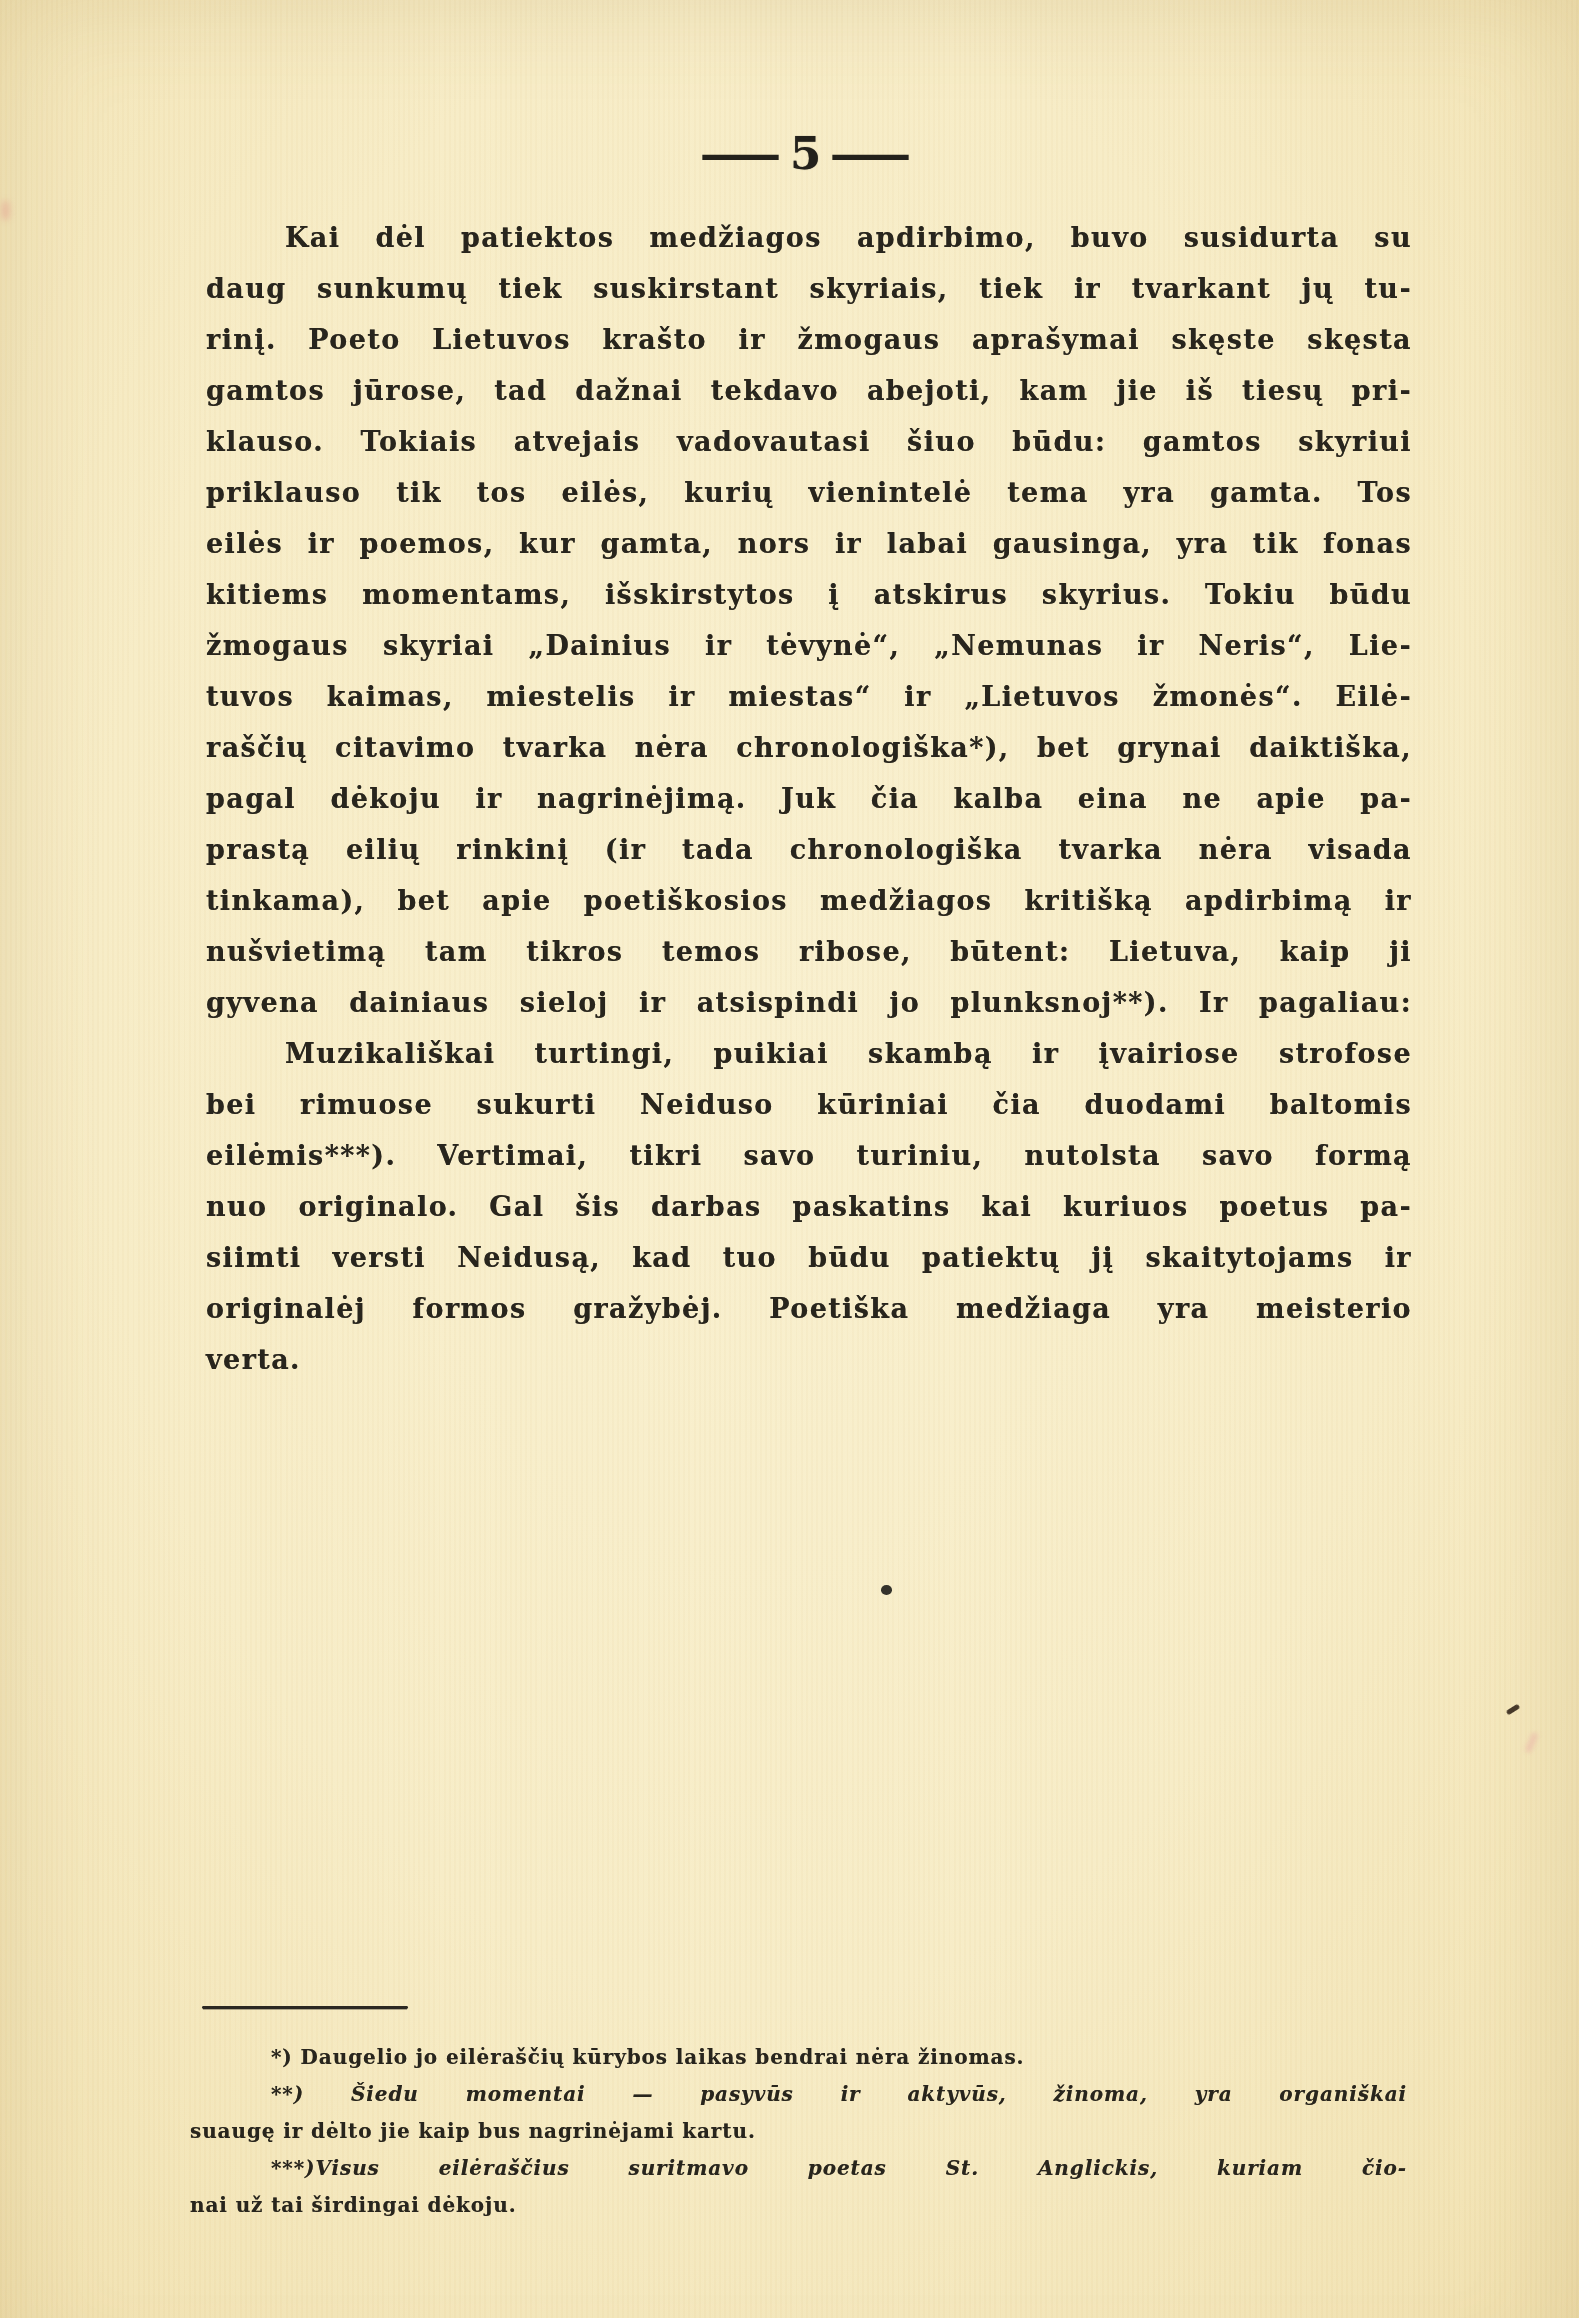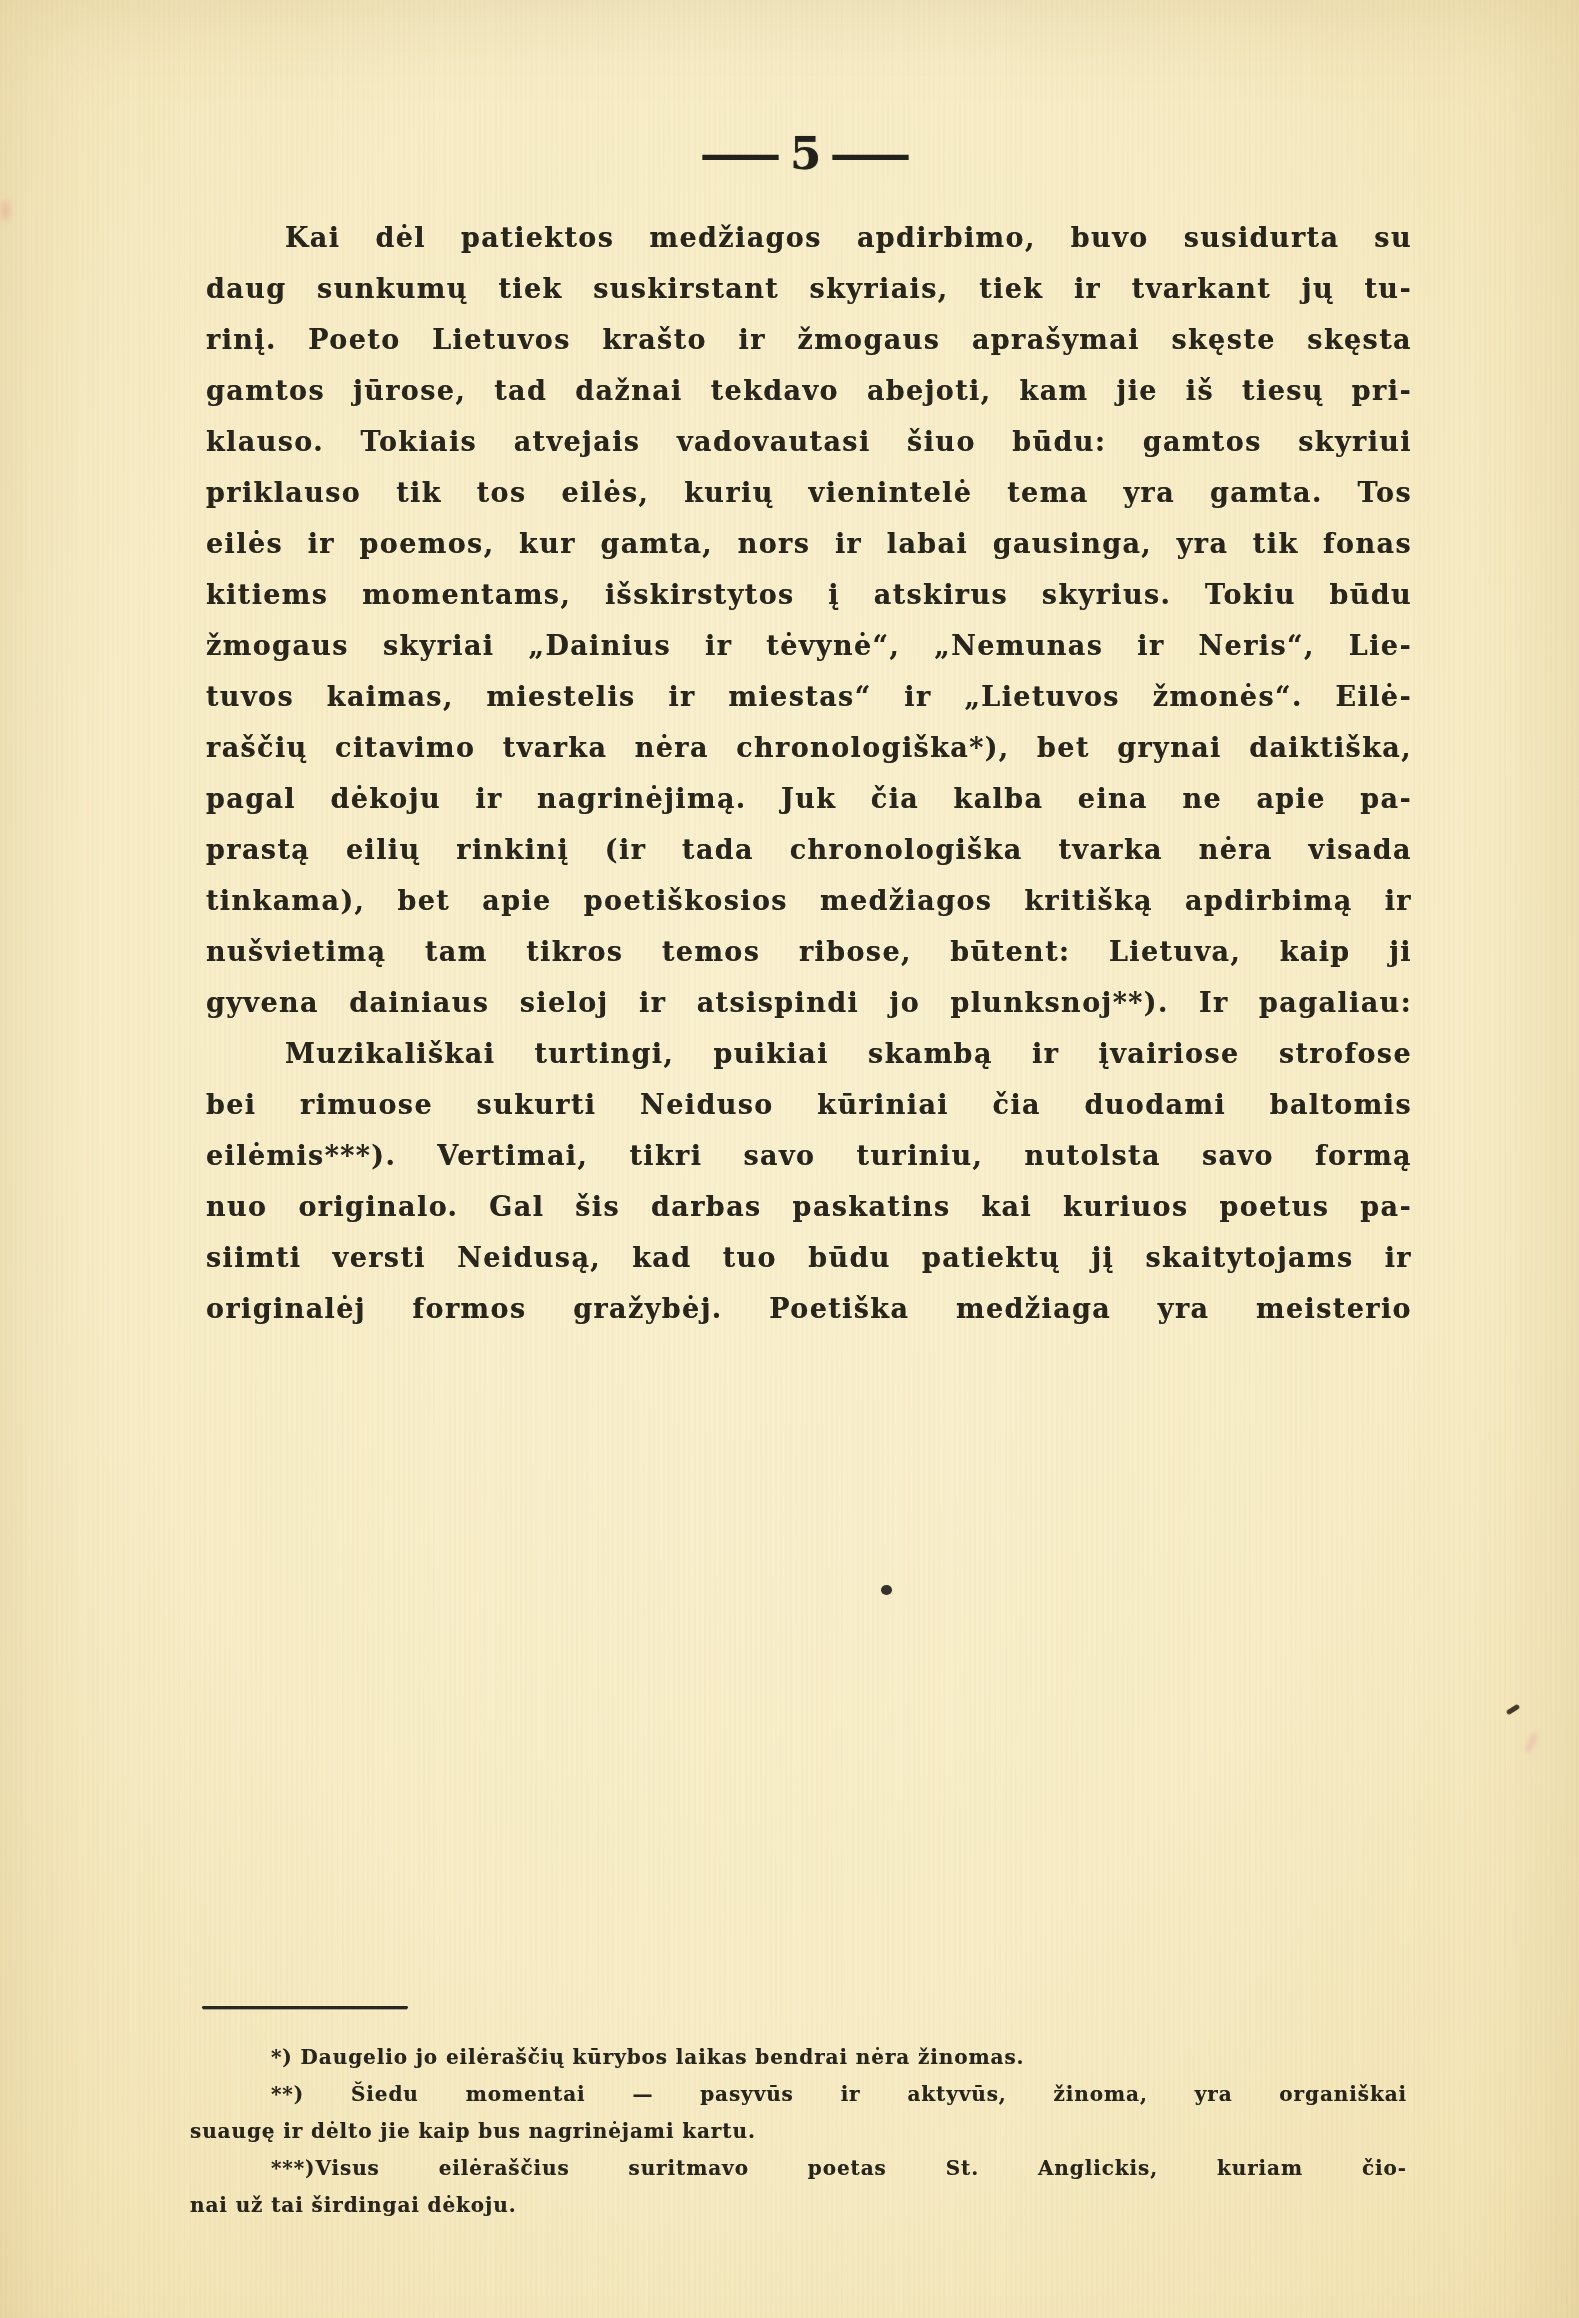--- a/index.html
+++ b/index.html
@@ -45,21 +45,21 @@
   .footnotes{
     position:absolute;left:190px;top:2039px;width:1217px;
     font-size:20px;font-weight:700;letter-spacing:0.9px;
     text-shadow:0 0 0.5px rgba(35,30,20,0.5);
   }
   .fn-line{
     height:37px;line-height:37px;
     text-align:left;text-align-last:left;
   }
   .fn-line.indent{padding-left:81px;}
-  .fn-line.just{text-align:justify;text-align-last:justify;}
+  .fn-line.just{text-align:justify;text-align-last:justify;font-style:italic;}
   
   .ink-dot{
     position:absolute;left:881px;top:1585px;width:10.7px;height:9.7px;
     background:#34322b;border-radius:50%;filter:blur(0.4px);
   }
   .ink-fleck{
     position:absolute;left:1506px;top:1707px;width:14px;height:5.1px;
     background:#46392a;border-radius:2.8px;transform:rotate(-32deg);filter:blur(0.3px);
   }
   .pink-smudge{
@@ -98,20 +98,21 @@
     <div class="line">prastą eilių rinkinį (ir tada chronologiška tvarka nėra visada</div>
     <div class="line">tinkama), bet apie poetiškosios medžiagos kritišką apdirbimą ir</div>
     <div class="line">nušvietimą tam tikros temos ribose, būtent:  Lietuva, kaip ji</div>
     <div class="line">gyvena dainiaus sieloj ir atsispindi jo plunksnoj**). Ir pagaliau:</div>
     <div class="line indent">Muzikališkai turtingi, puikiai skambą ir įvairiose strofose</div>
     <div class="line">bei rimuose sukurti Neiduso kūriniai čia duodami baltomis</div>
     <div class="line">eilėmis***). Vertimai, tikri savo turiniu, nutolsta  savo  formą</div>
     <div class="line">nuo originalo.  Gal šis darbas paskatins kai kuriuos poetus pa-</div>
     <div class="line">siimti versti Neidusą, kad tuo būdu patiektų jį skaitytojams ir</div>
     <div class="line">originalėj formos gražybėj.  Poetiška medžiaga yra meisterio</div>
+    <div class="line noj">verta.</div>
   </div>
 
   <div class="fn-sep"></div>
 
   <div class="footnotes">
     <div class="fn-line indent">*) Daugelio jo eilėraščių kūrybos laikas bendrai nėra žinomas.</div>
     <div class="fn-line indent just">**) Šiedu momentai — pasyvūs ir aktyvūs, žinoma, yra organiškai</div>
     <div class="fn-line">suaugę ir dėlto jie kaip bus nagrinėjami kartu.</div>
     <div class="fn-line indent just">***)Visus eilėraščius suritmavo poetas St. Anglickis, kuriam čio-</div>
     <div class="fn-line">nai už tai širdingai dėkoju.</div>

